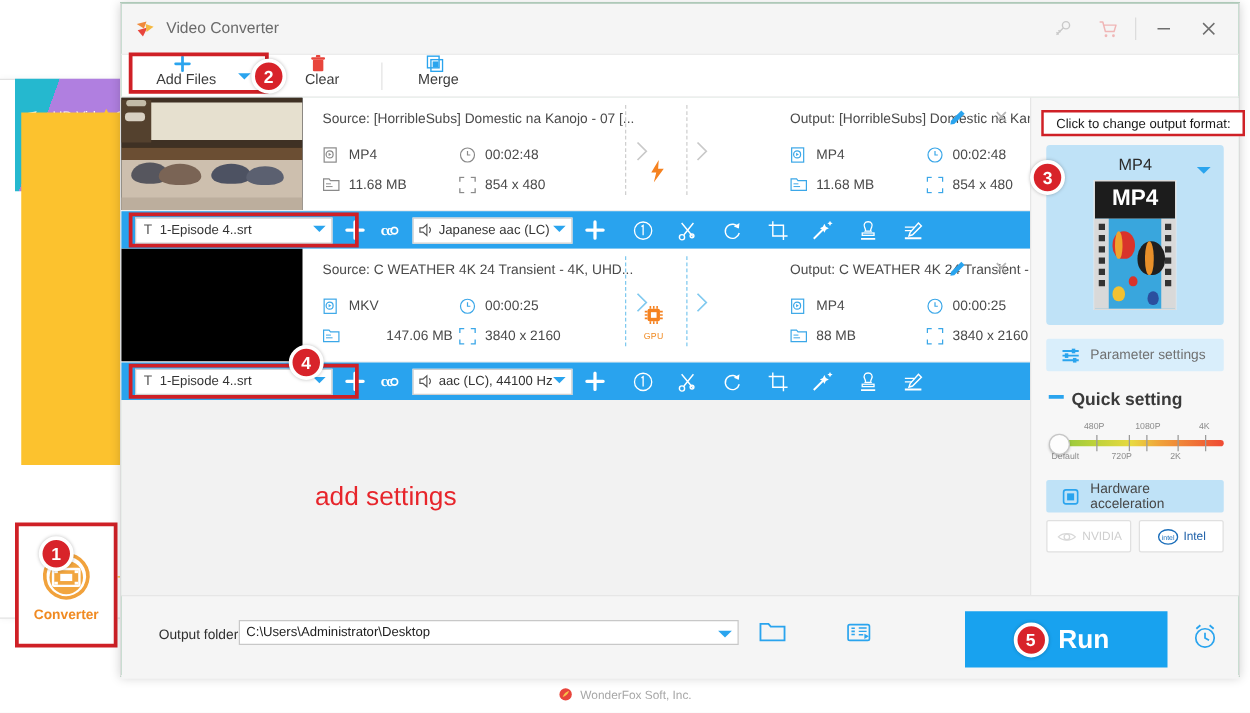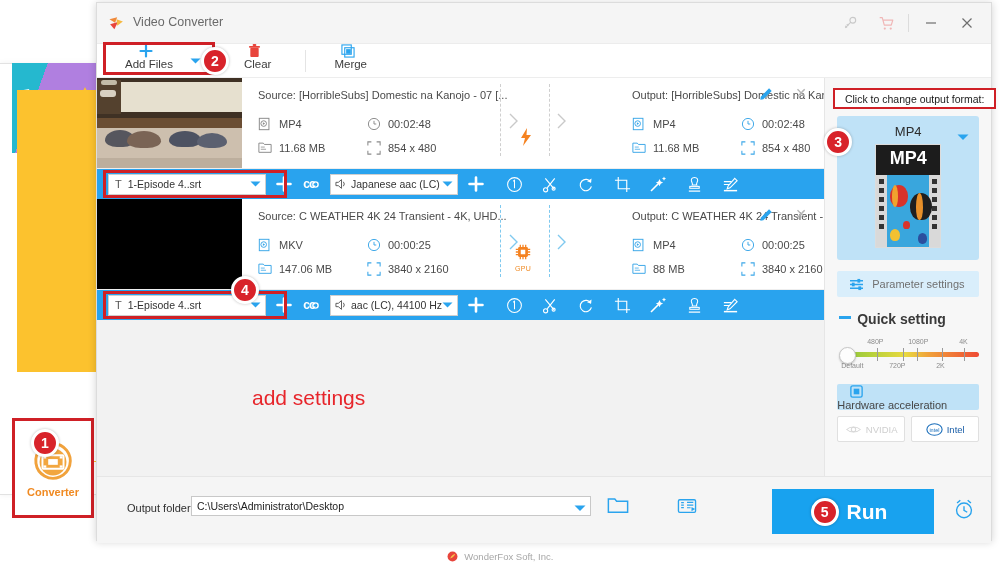--- a/index.html
+++ b/index.html
@@ -130,21 +130,21 @@
   .subbar{
     position:relative;width:728px;height:30px;background:#29a3ee;display:flex;align-items:center;
   }
   .sel{
     height:21px;background:#ffffff;border:1px solid #cfcfcf;box-sizing:border-box;
     display:flex;align-items:center;font-size:10.5px;color:#333;padding:0 4px;position:relative;
   }
   .sel .cap{flex:1;overflow:hidden;white-space:nowrap;}
   .plusbtn{width:24px;display:flex;align-items:center;justify-content:center;}
   .ccbtn{width:26px;display:flex;align-items:center;justify-content:center;position:relative;}
-  .cc-text{font-size:12px;font-weight:bold;color:#ffffff;letter-spacing:-1px;}
+  .cc-text{font-size:12px;font-weight:bold;color:#ffffff;letter-spacing:-1px;font-family:Liberation Serif, serif;}
   .toolicons{display:flex;align-items:center;margin-left:8px;}
   .toolicons .ti{width:36px;display:flex;align-items:center;justify-content:center;}
 
   
   .hl-sub{position:absolute;border:3px solid #cf2026;box-sizing:border-box;pointer-events:none;}
 
   
   .badge{
     position:absolute;width:28px;height:28px;border-radius:50%;background:#d8232a;
     border:3px solid #ffffff;box-sizing:border-box;color:#fff;font-size:14px;font-weight:bold;
@@ -195,21 +195,21 @@
   #slider .track{position:absolute;left:6px;top:12px;width:134px;height:5px;border-radius:3px;
      background:linear-gradient(90deg,#8cc63f 0%,#b7d13a 20%,#e8d940 45%,#f0a23a 62%,#ef4a34 100%);}
   .tk{position:absolute;top:8px;width:1px;height:13px;background:#9a9a9a;}
   .tl-top{position:absolute;top:-2px;font-size:7px;color:#8c8c8c;}
   .tl-bot{position:absolute;top:22px;font-size:7px;color:#8c8c8c;}
   #slider .knob{position:absolute;left:0px;top:7px;width:15px;height:15px;border-radius:50%;
      background:#fdfdfd;border:1px solid #c6c6c6;box-shadow:0 1px 2px rgba(0,0,0,.2);}
 
   #hw-btn{
     position:absolute;left:12px;top:306px;width:142px;height:26px;background:#bfe2f7;border-radius:2px;
-    display:flex;font-size:11px;color:#474747;flex-direction:column;
+    display:flex;align-items:center;font-size:11px;color:#474747;
   }
   #gpu-row{position:absolute;left:12px;top:338px;width:142px;height:24px;display:flex;gap:6px;}
   .gpu-chip{
     flex:1;height:24px;border:1px solid #e0e0e0;background:#fff;border-radius:2px;
     display:flex;align-items:center;justify-content:center;gap:4px;font-size:9.5px;
   }
   #nvidia-chip{color:#cfcfcf;}
   #intel-chip{color:#1c5fa8;}
 
   
@@ -584,21 +584,21 @@
           </div>
           <div class="meta" style="left:125px;top:39px;">
             <span class="mi">
               <svg width="14" height="14" viewBox="0 0 16 16">
                   <circle cx="8" cy="8" r="6.4" fill="none" stroke="#3ba7e8" stroke-width="1.1"></circle>
                   <path d="M8 4.4 V8 H10.6" stroke="#3ba7e8" stroke-width="1.1" fill="none"></path>
                 </svg>
             </span>
             <span>00:00:25</span>
           </div>
-          <div class="meta" style="left:16px;top:63px;">
+          <div class="meta" style="left:16px;top:63px;gap:30px;">
             <span class="mi">
               <svg width="14" height="13" viewBox="0 0 16 14">
                   <path d="M1 2 h5 l1.3 1.5 h7.7 v9 h-14 z" fill="none" stroke="#3ba7e8" stroke-width="1.1"></path>
                   <path d="M3.2 6.5 h4.5 M3.2 9 h6" stroke="#3ba7e8" stroke-width=".9"></path>
                 </svg>
             </span>
             <span>147.06 MB</span>
           </div>
           <div class="meta" style="left:125px;top:63px;">
             <span class="mi">

